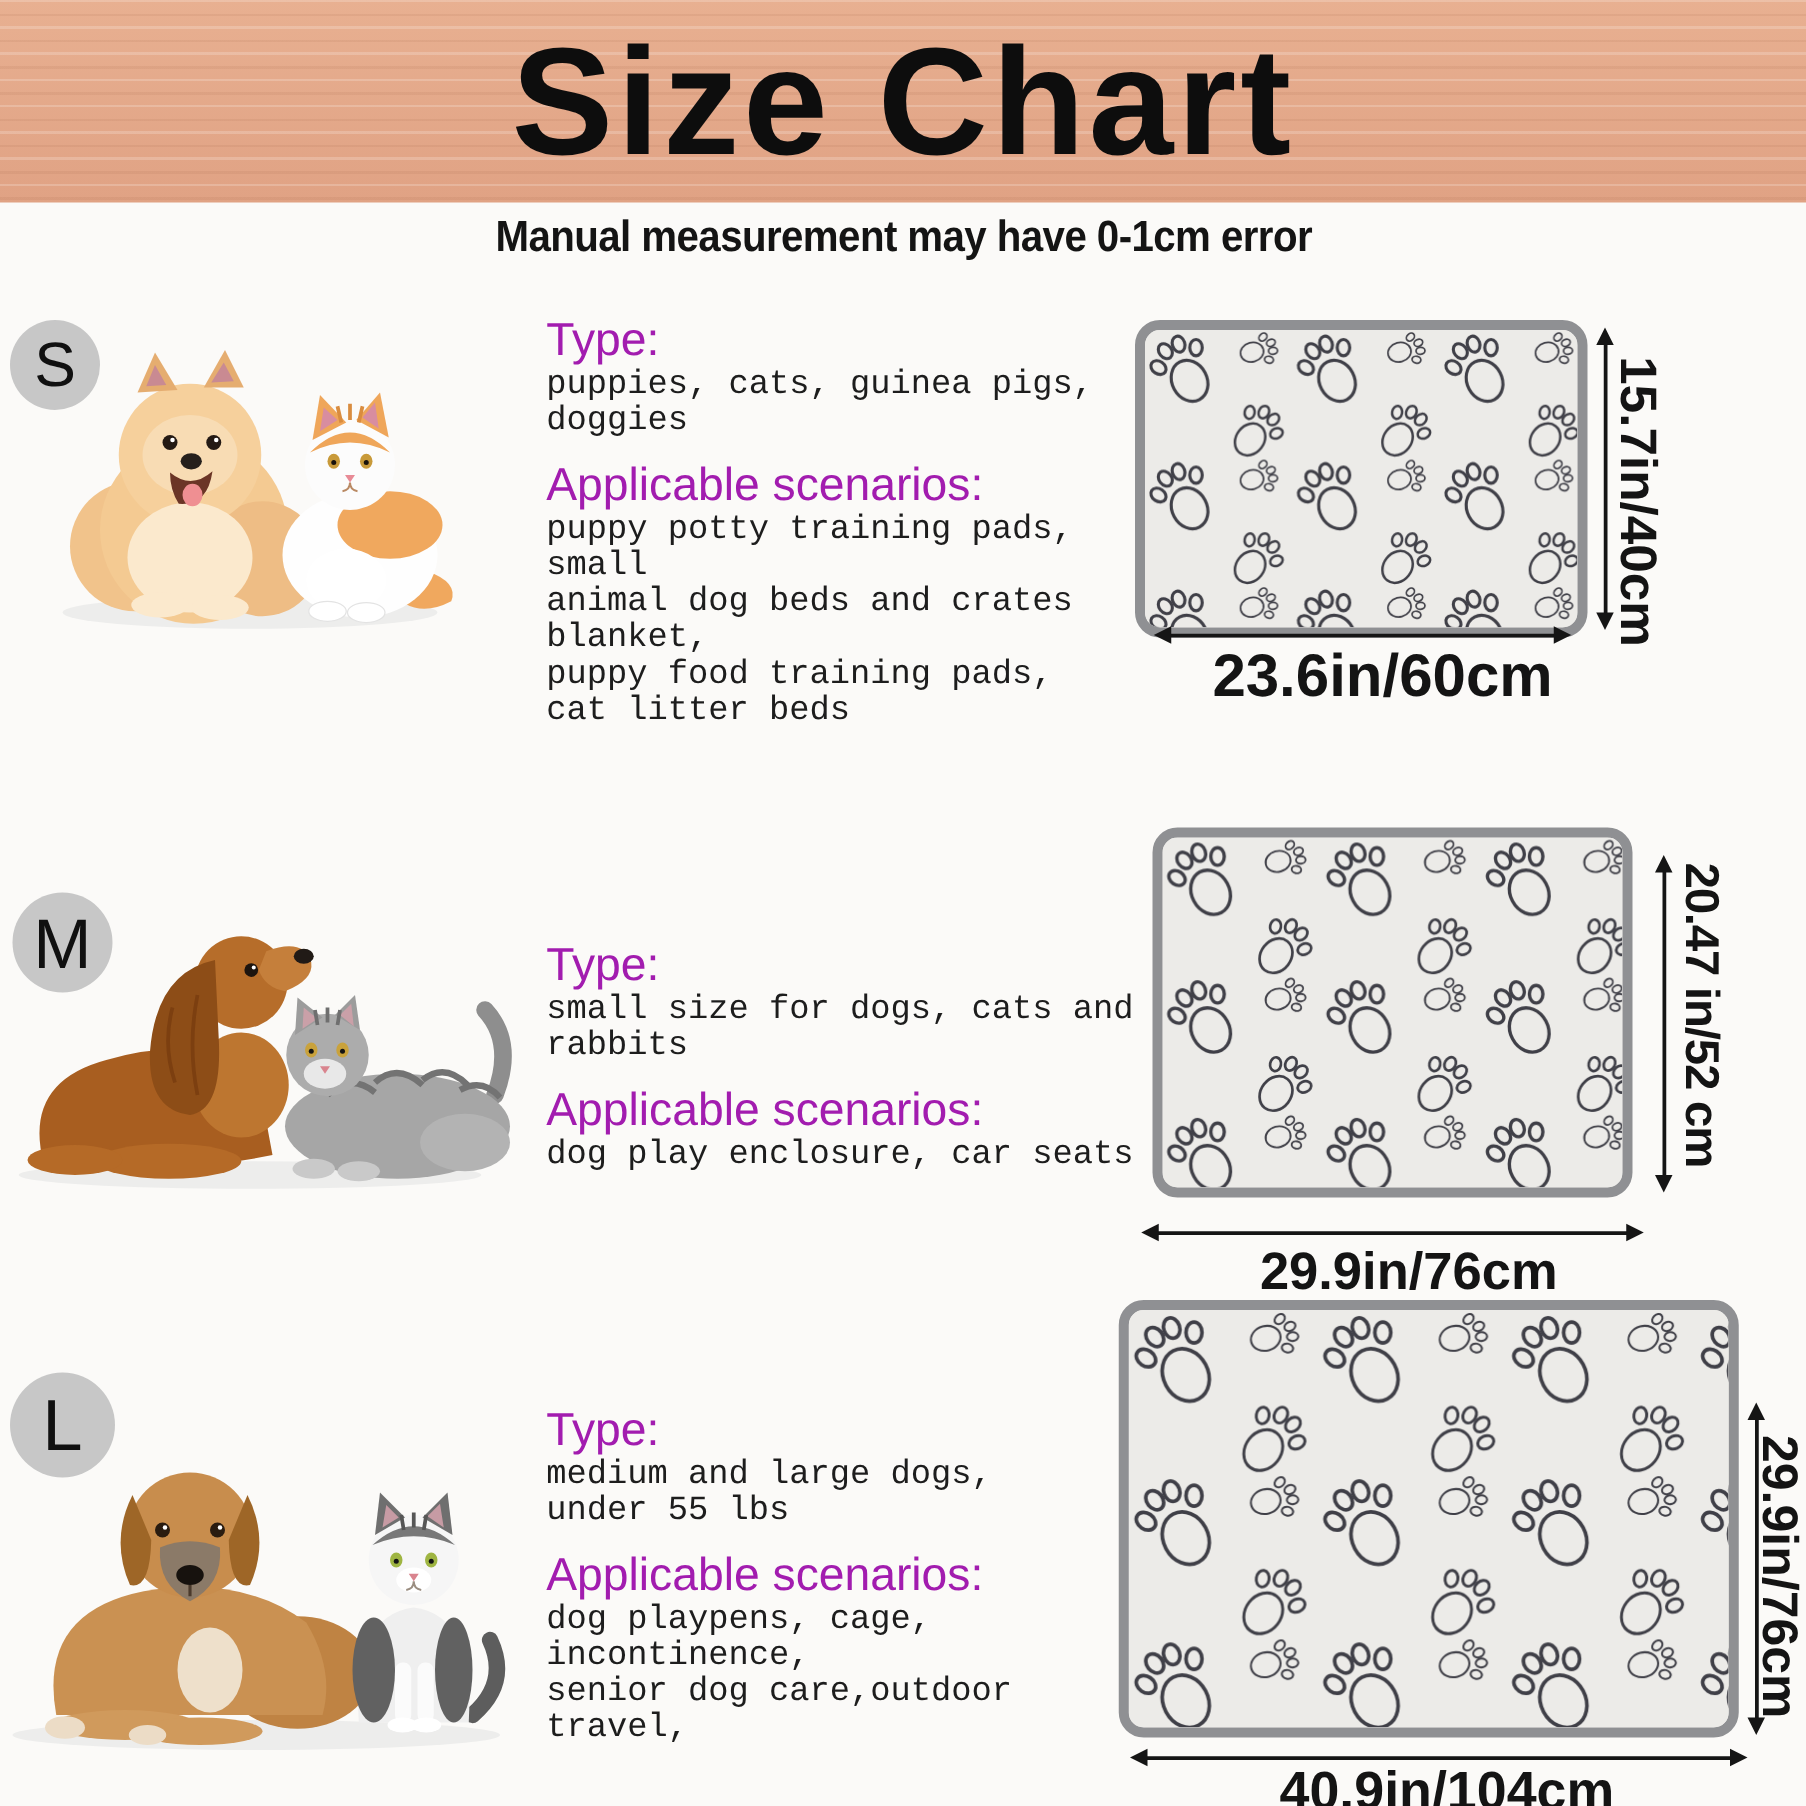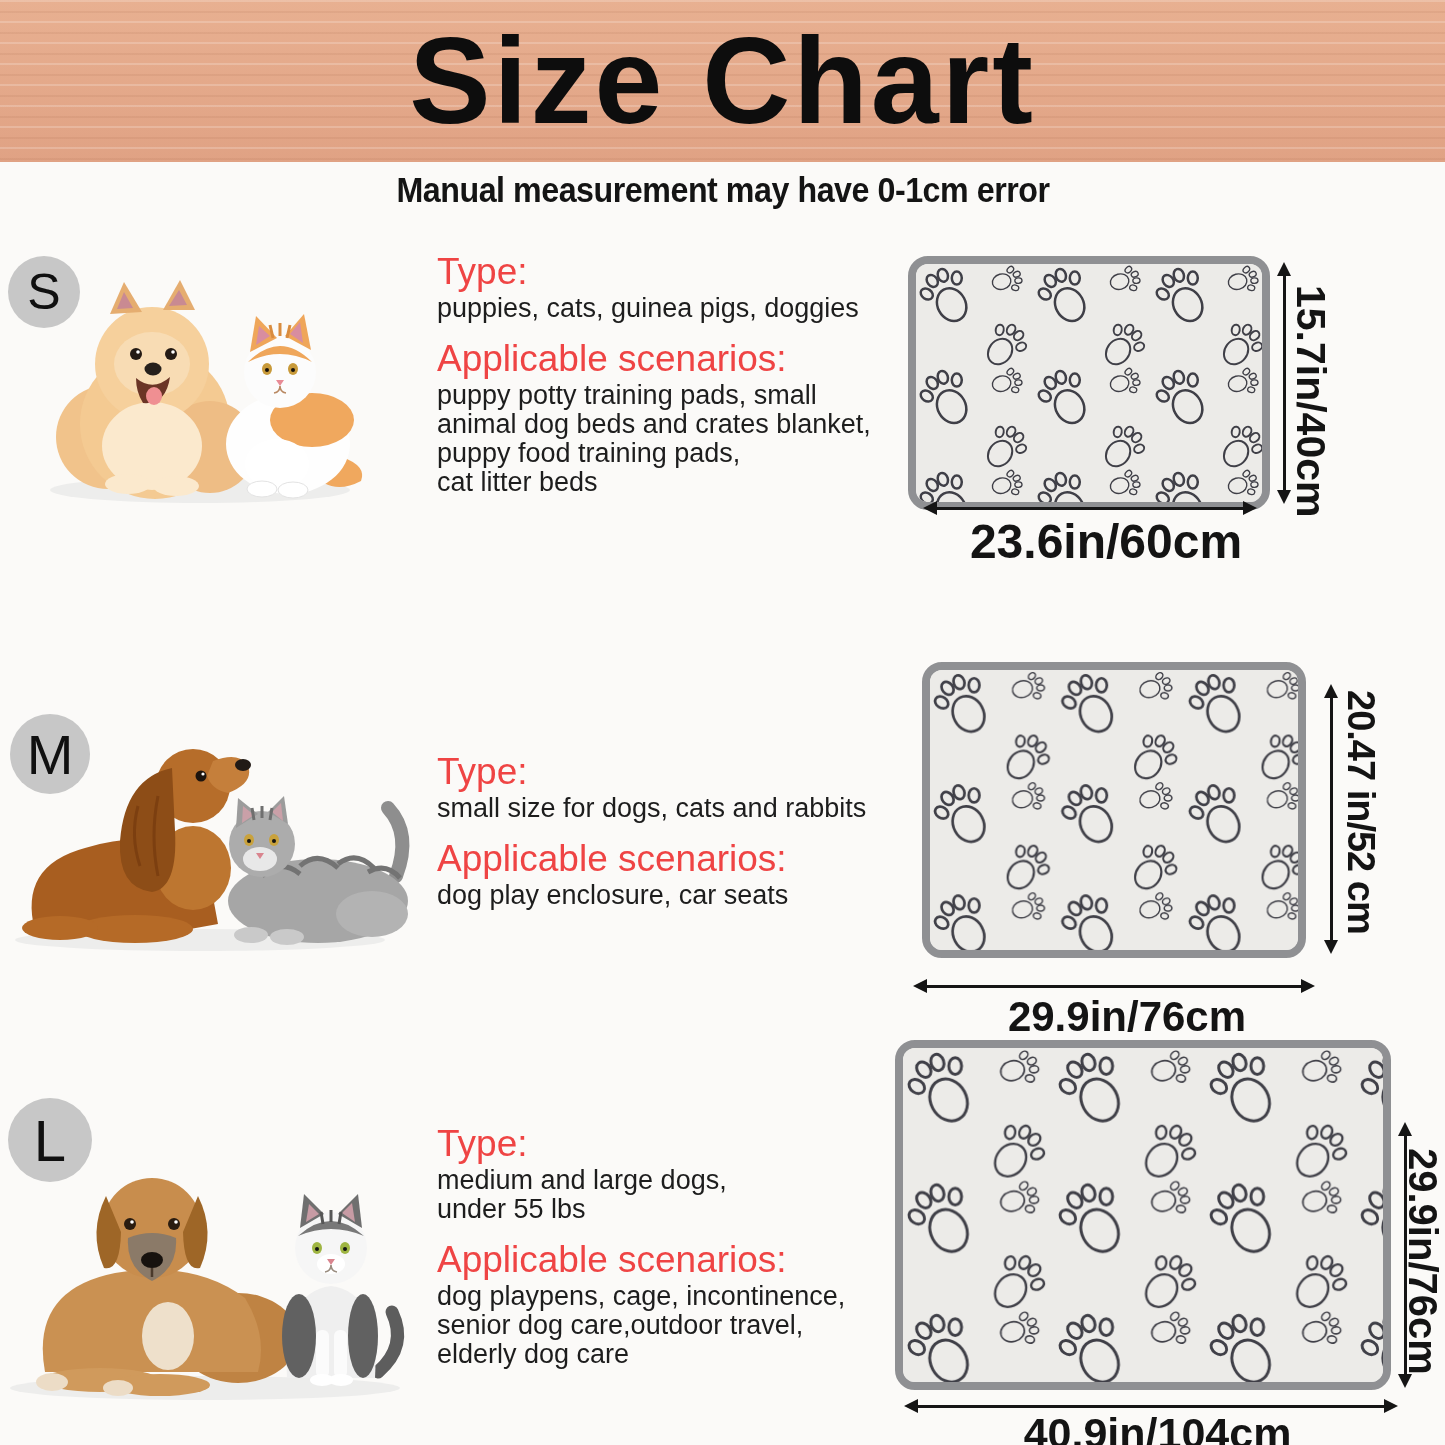--- a/index.html
+++ b/index.html
@@ -28,22 +28,22 @@
     font-size:35px;font-weight:bold;color:#141414;
   }
   .subtitle span{display:inline-block;transform:scaleX(0.92);letter-spacing:-0.5px;}
   
   .badge{
     border-radius:50%;background:#c7c7c7;
     display:flex;align-items:center;justify-content:center;
     color:#101010;font-weight:400;
   }
   
-  .h{font-size:37px;line-height:44px;color:#ef4444;}
-  .b{font-size:27px;line-height:29px;color:#1d1d1d;}
+  .h{font-size:37px;line-height:44px;color:#a21caf;}
+  .b{font-size:27px;line-height:29px;color:#1d1d1d;font-family:Liberation Mono, monospace;}
   .gap{height:14px;}
   
   .pad{
     box-sizing:border-box;border:8px solid #8f9093;border-radius:20px;
     overflow:hidden;background:#ecebe8;
   }
   .pad svg{display:block;width:100%;height:100%;}
   
   .varrow{width:3px;background:#151515;}
   .varrow::before{content:"";position:absolute;top:-12px;left:-6px;
@@ -292,21 +292,20 @@
   </svg>
 
   <div class="abs" style="left:437px;top:1122px;width:490px;">
     <div class="h">Type:</div>
     <div class="b">medium and large dogs,</div>
     <div class="b">under 55 lbs</div>
     <div class="gap"></div>
     <div class="h">Applicable scenarios:</div>
     <div class="b">dog playpens, cage, incontinence,</div>
     <div class="b">senior dog care,outdoor travel,</div>
-    <div class="b">elderly dog care</div>
   </div>
 
   <div class="abs pad" style="left:895px;top:1040px;width:496px;height:350px;">
     <svg>
       <defs>
         <g id="paw-l" fill="none" stroke="#3f3f47" stroke-width="2.3">
           <ellipse cx="0" cy="12" rx="14" ry="17"></ellipse>
           <ellipse cx="-17" cy="-9" rx="5" ry="6.5" transform="rotate(-28 -17 -9)"></ellipse>
           <ellipse cx="-6" cy="-18" rx="5" ry="6.5" transform="rotate(-10 -6 -18)"></ellipse>
           <ellipse cx="6" cy="-18" rx="5" ry="6.5" transform="rotate(10 6 -18)"></ellipse>

